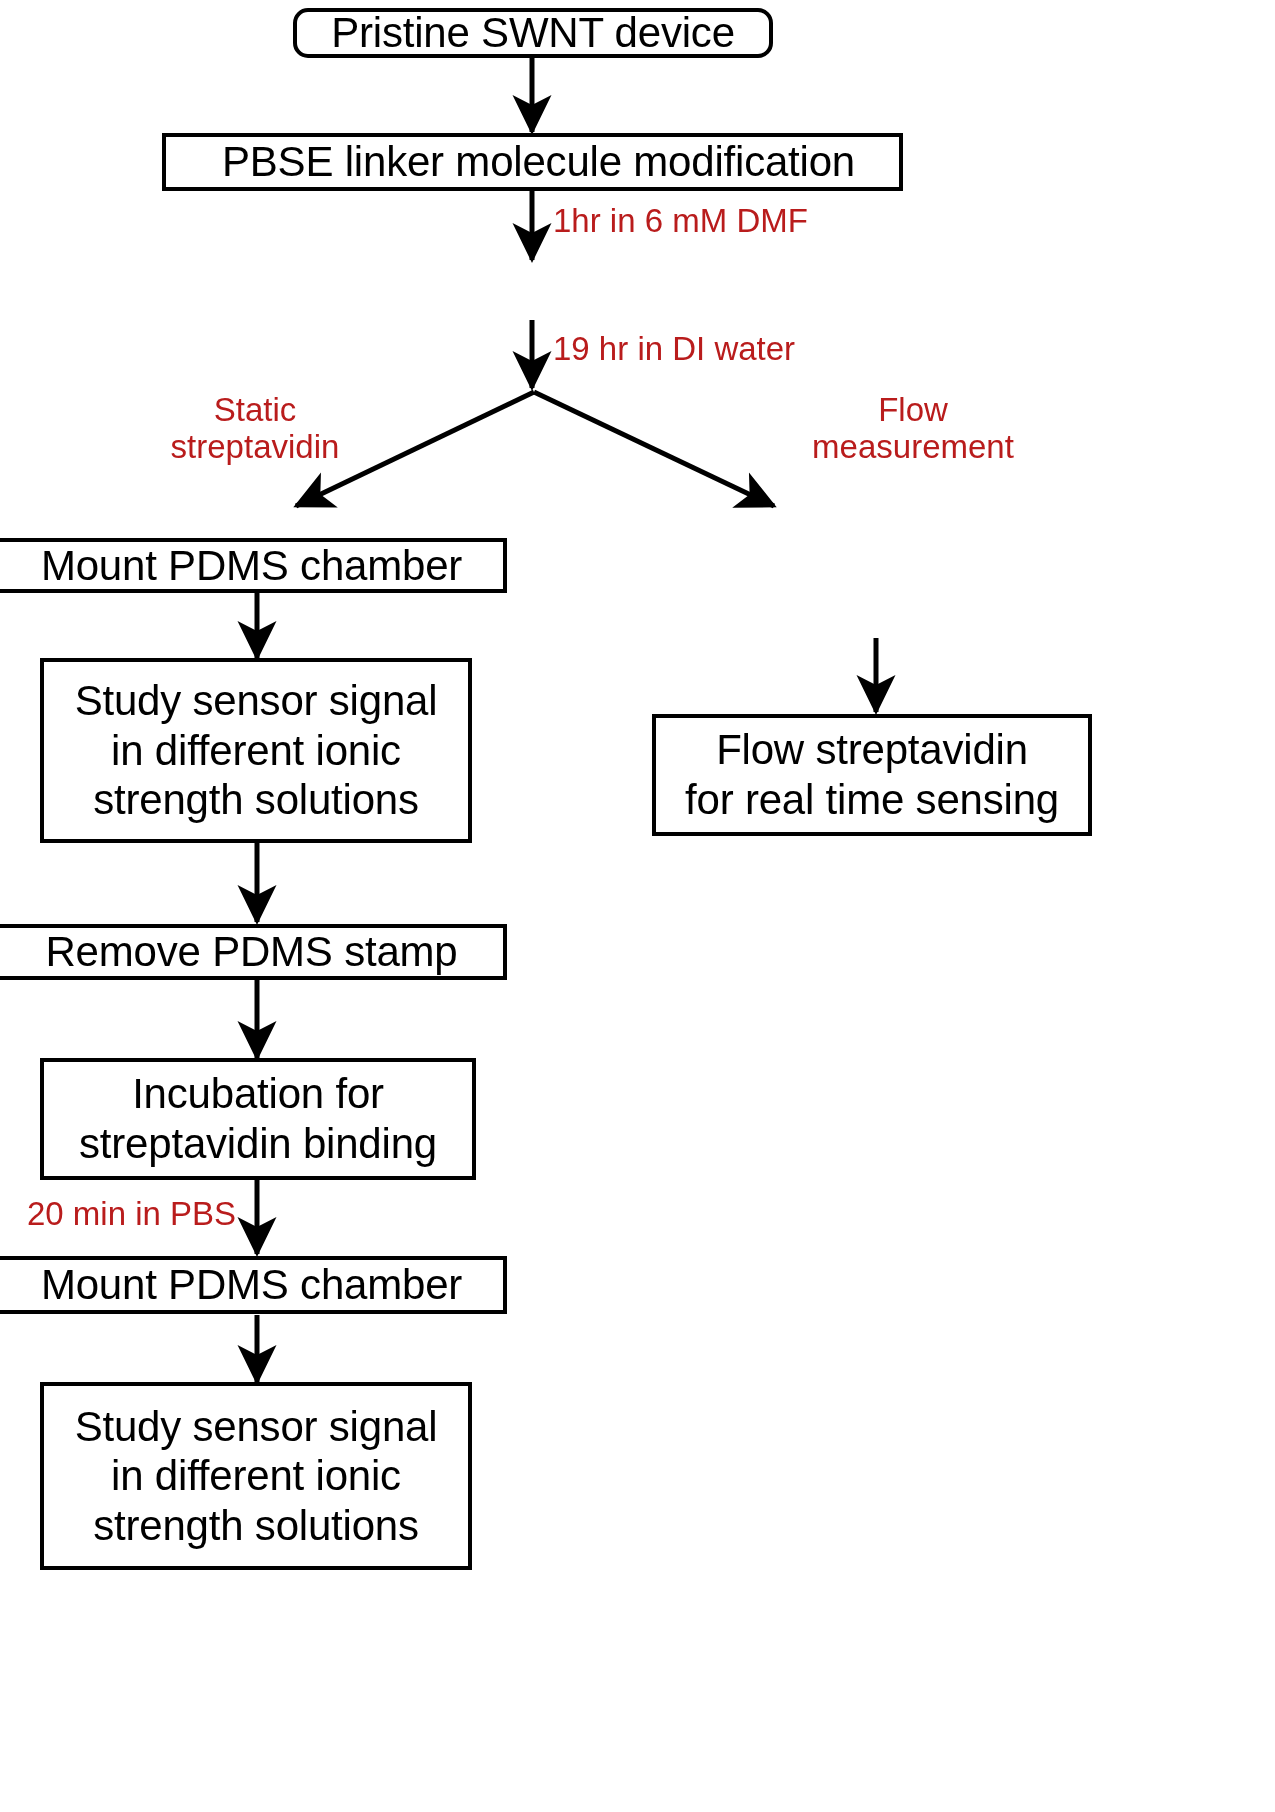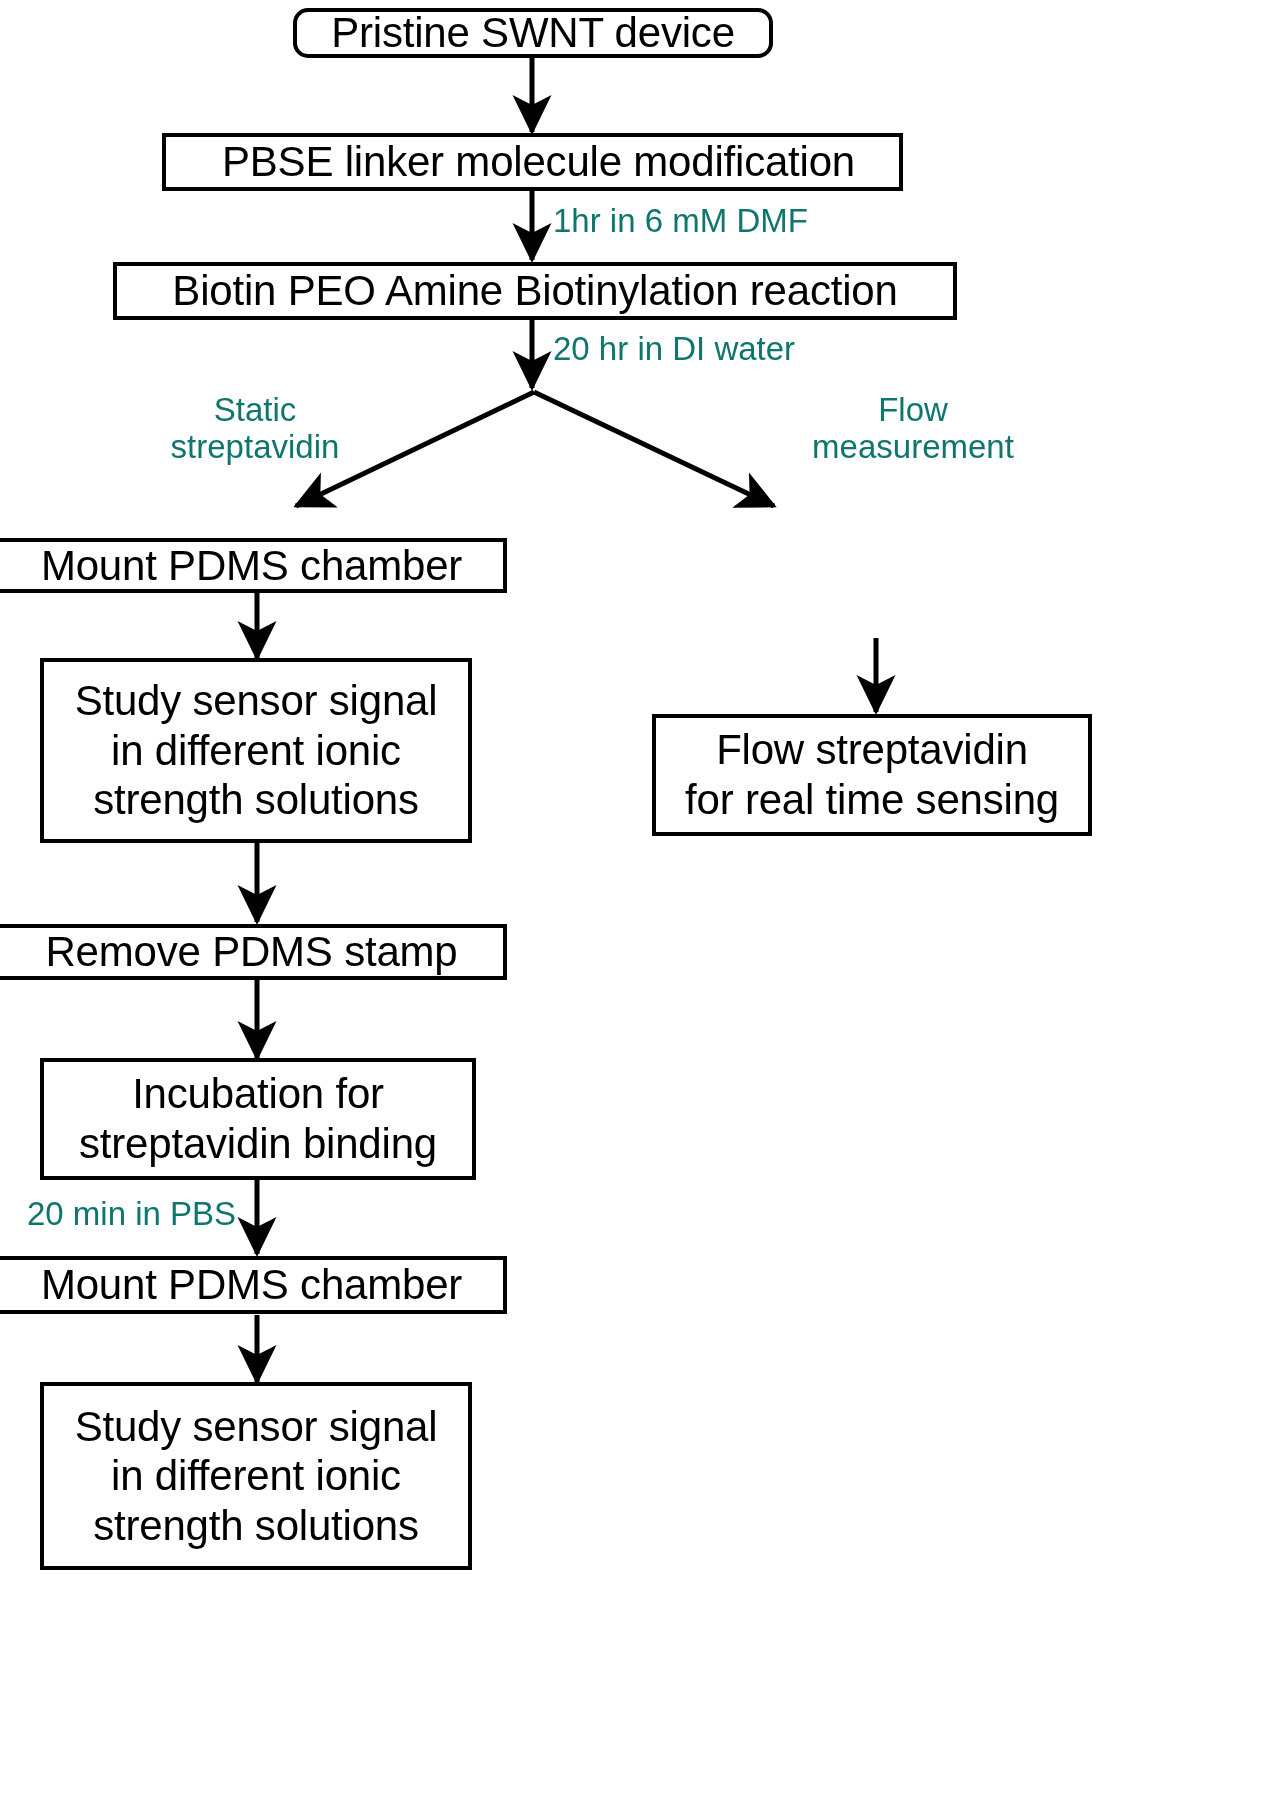--- a/index.html
+++ b/index.html
@@ -28,21 +28,21 @@
     line-height: 1.18;
     white-space: pre-line;
     font-size: 42px;
     letter-spacing: -0.2px;
   }
   .edge-label {
     position: absolute;
     font-size: 33px;
     line-height: 1.12;
     white-space: pre-line;
-    color: #0f766e;
+    color: #b91c1c;
   }
   .edge-label.center { text-align: center; }
   .edge-label.left { text-align: left; }
   svg.wires {
     position: absolute;
     left: 0;
     top: 0;
     width: 1275px;
     height: 1812px;
     pointer-events: none;
@@ -72,21 +72,20 @@
       <line x1="257" y1="1180" x2="257" y2="1254"></line>
       <line x1="257" y1="1315" x2="257" y2="1382"></line>
       <line x1="876" y1="638" x2="876" y2="712"></line>
     </g>
   </svg>
 
   <div class="node" style="left:293px; top:8px; width:480px; height:50px;border-radius:15px;">Pristine SWNT device</div>
 
   <div class="node" style="left:162px; top:133px; width:741px; height:58px;padding-left:12px;">PBSE linker molecule modification</div>
 
-  <div class="node" style="left:113px; top:262px; width:844px; height:58px;">Biotin PEO Amine Biotinylation reaction</div>
 
   <div class="node" style="left:-4px; top:538px; width:511px; height:55px;">Mount PDMS chamber</div>
 
   <div class="node" style="left:40px; top:658px; width:432px; height:185px;">Study sensor signal
 in different ionic
 strength solutions</div>
 
   <div class="node" style="left:-4px; top:924px; width:511px; height:56px;">Remove PDMS stamp</div>
 
   <div class="node" style="left:40px; top:1058px; width:436px; height:122px;">Incubation for
@@ -97,21 +96,21 @@
   <div class="node" style="left:40px; top:1382px; width:432px; height:188px;">Study sensor signal
 in different ionic
 strength solutions</div>
 
 
   <div class="node" style="left:652px; top:714px; width:440px; height:122px;">Flow streptavidin
 for real time sensing</div>
 
   <div class="edge-label left" style="left:553px; top:203px;">1hr in 6 mM DMF</div>
 
-  <div class="edge-label left" style="left:553px; top:331px;">20 hr in DI water</div>
+  <div class="edge-label left" style="left:553px; top:331px;">19 hr in DI water</div>
 
   <div class="edge-label center" style="left:110px; top:392px; width:290px;">Static
 streptavidin</div>
 
   <div class="edge-label center" style="left:768px; top:392px; width:290px;">Flow
 measurement</div>
 
   <div class="edge-label left" style="left:27px; top:1196px;">20 min in PBS</div>
 
 </div>

